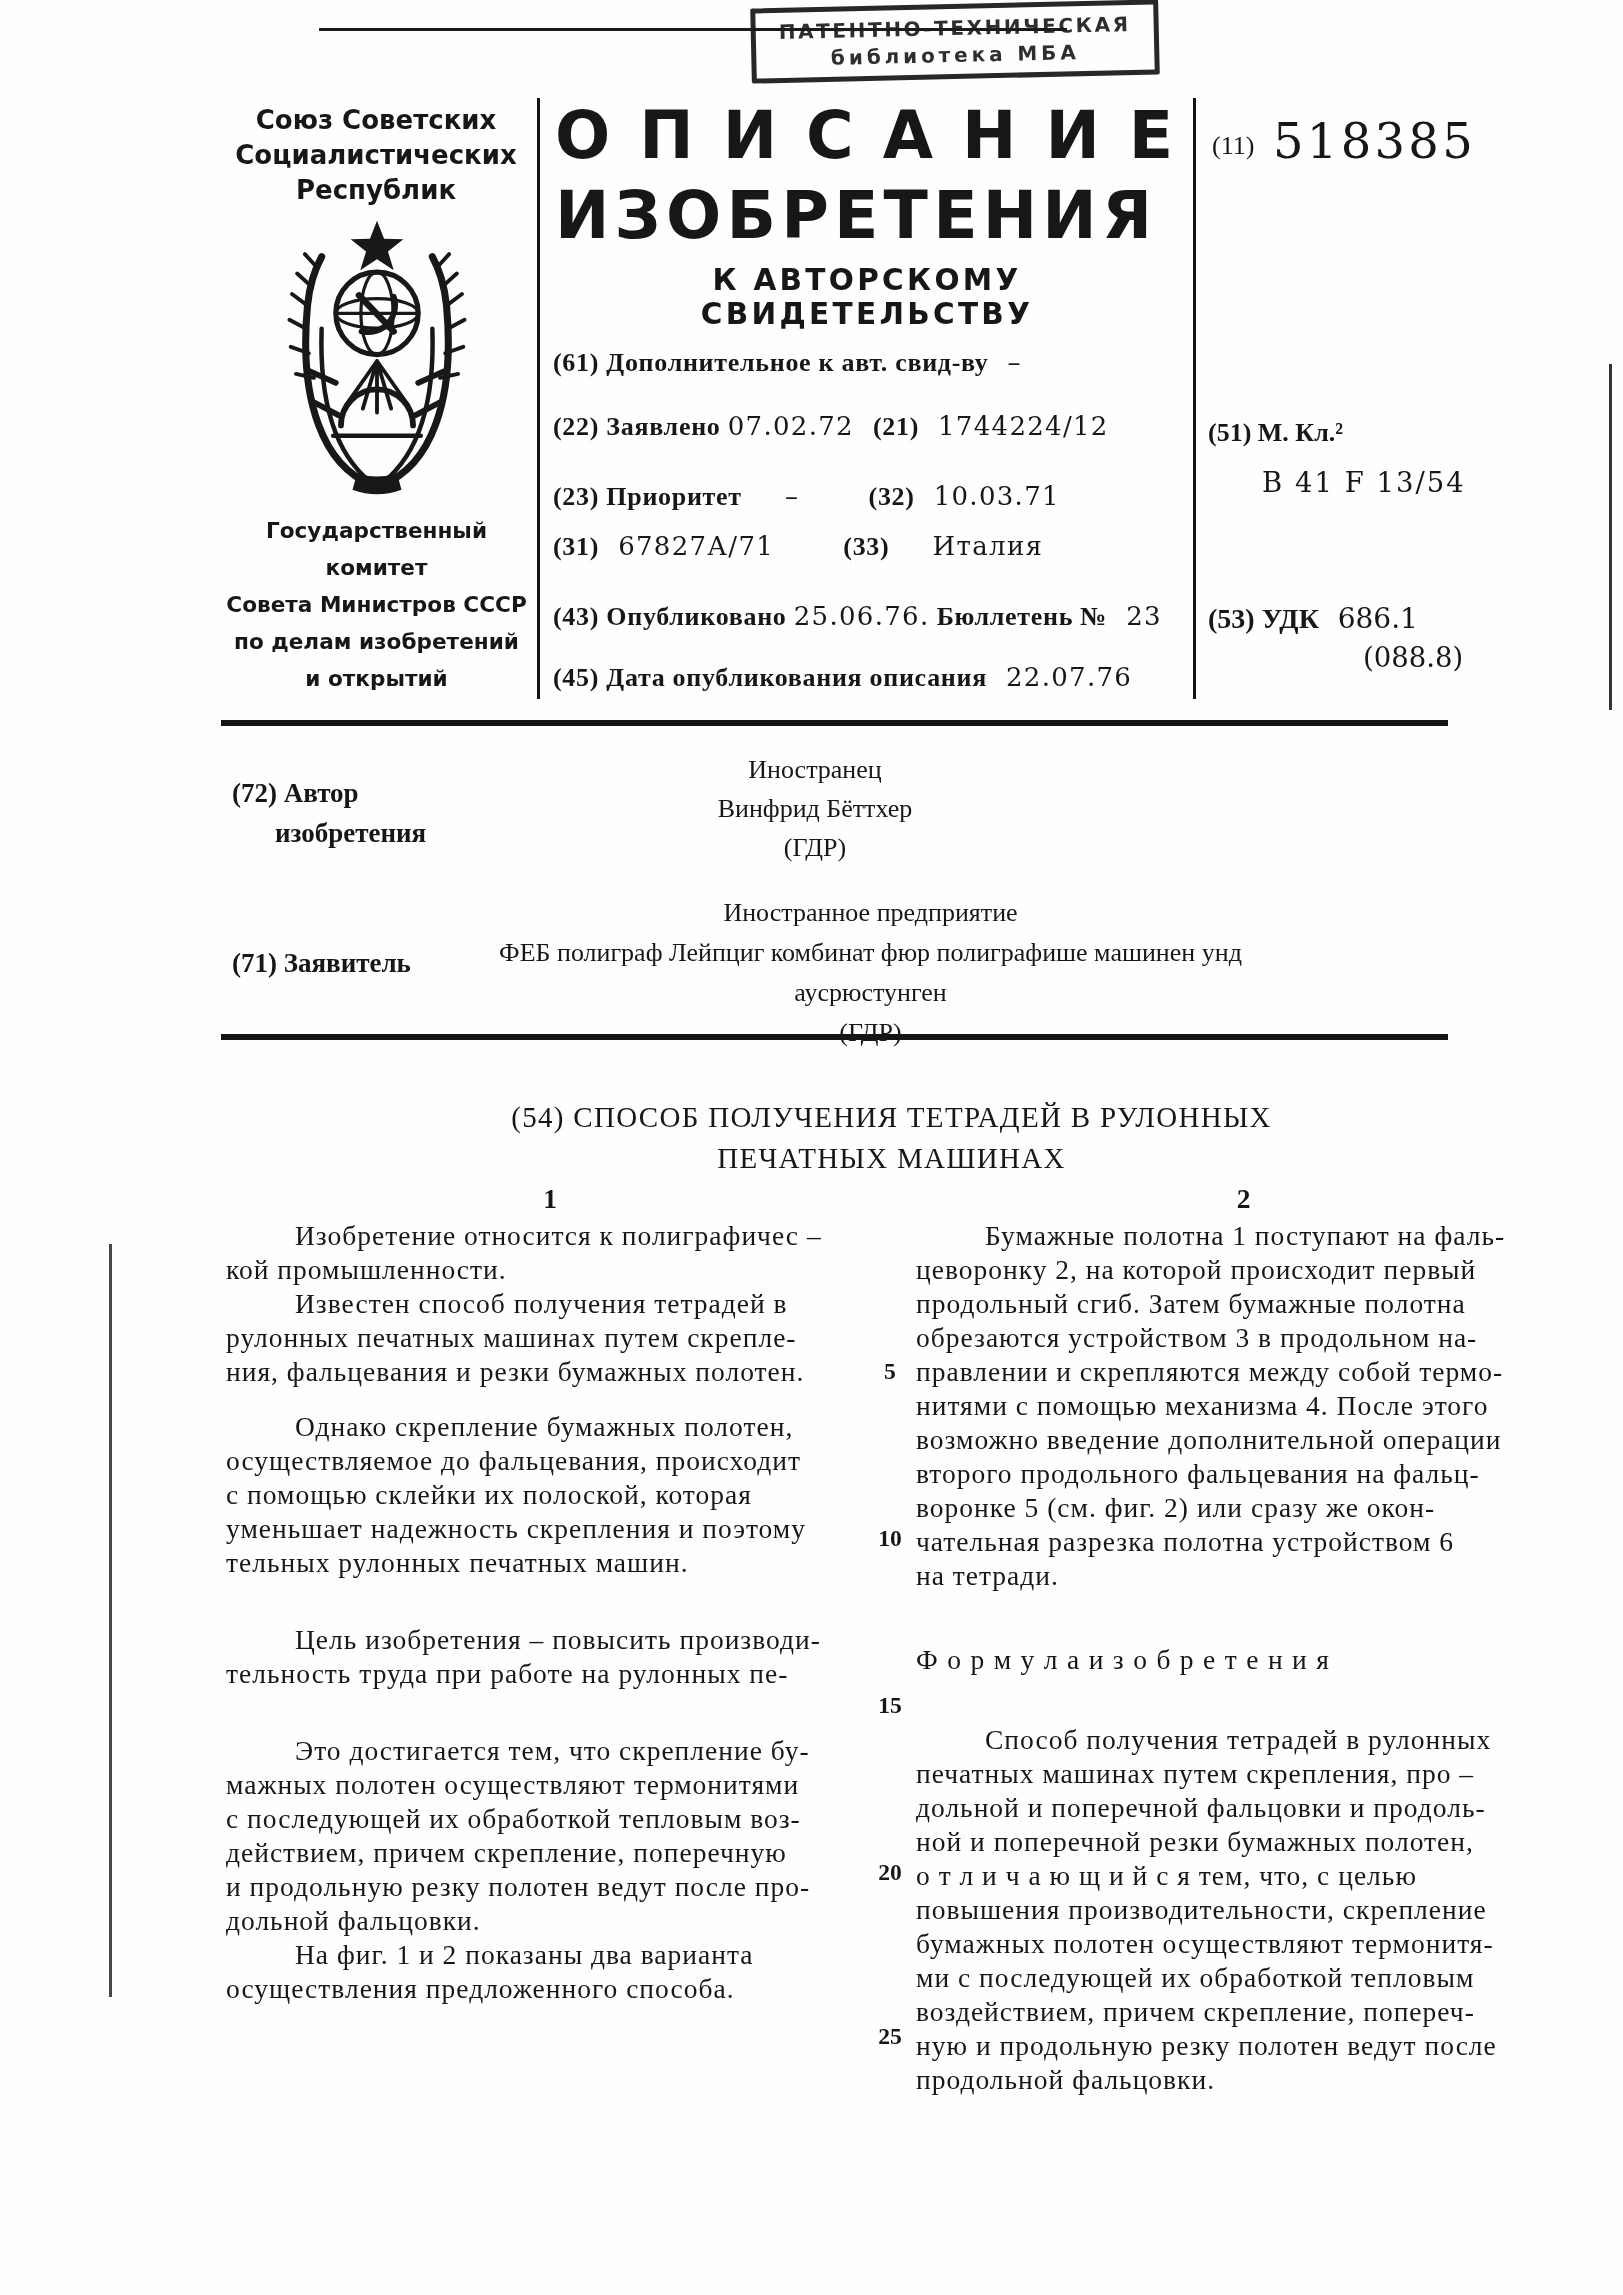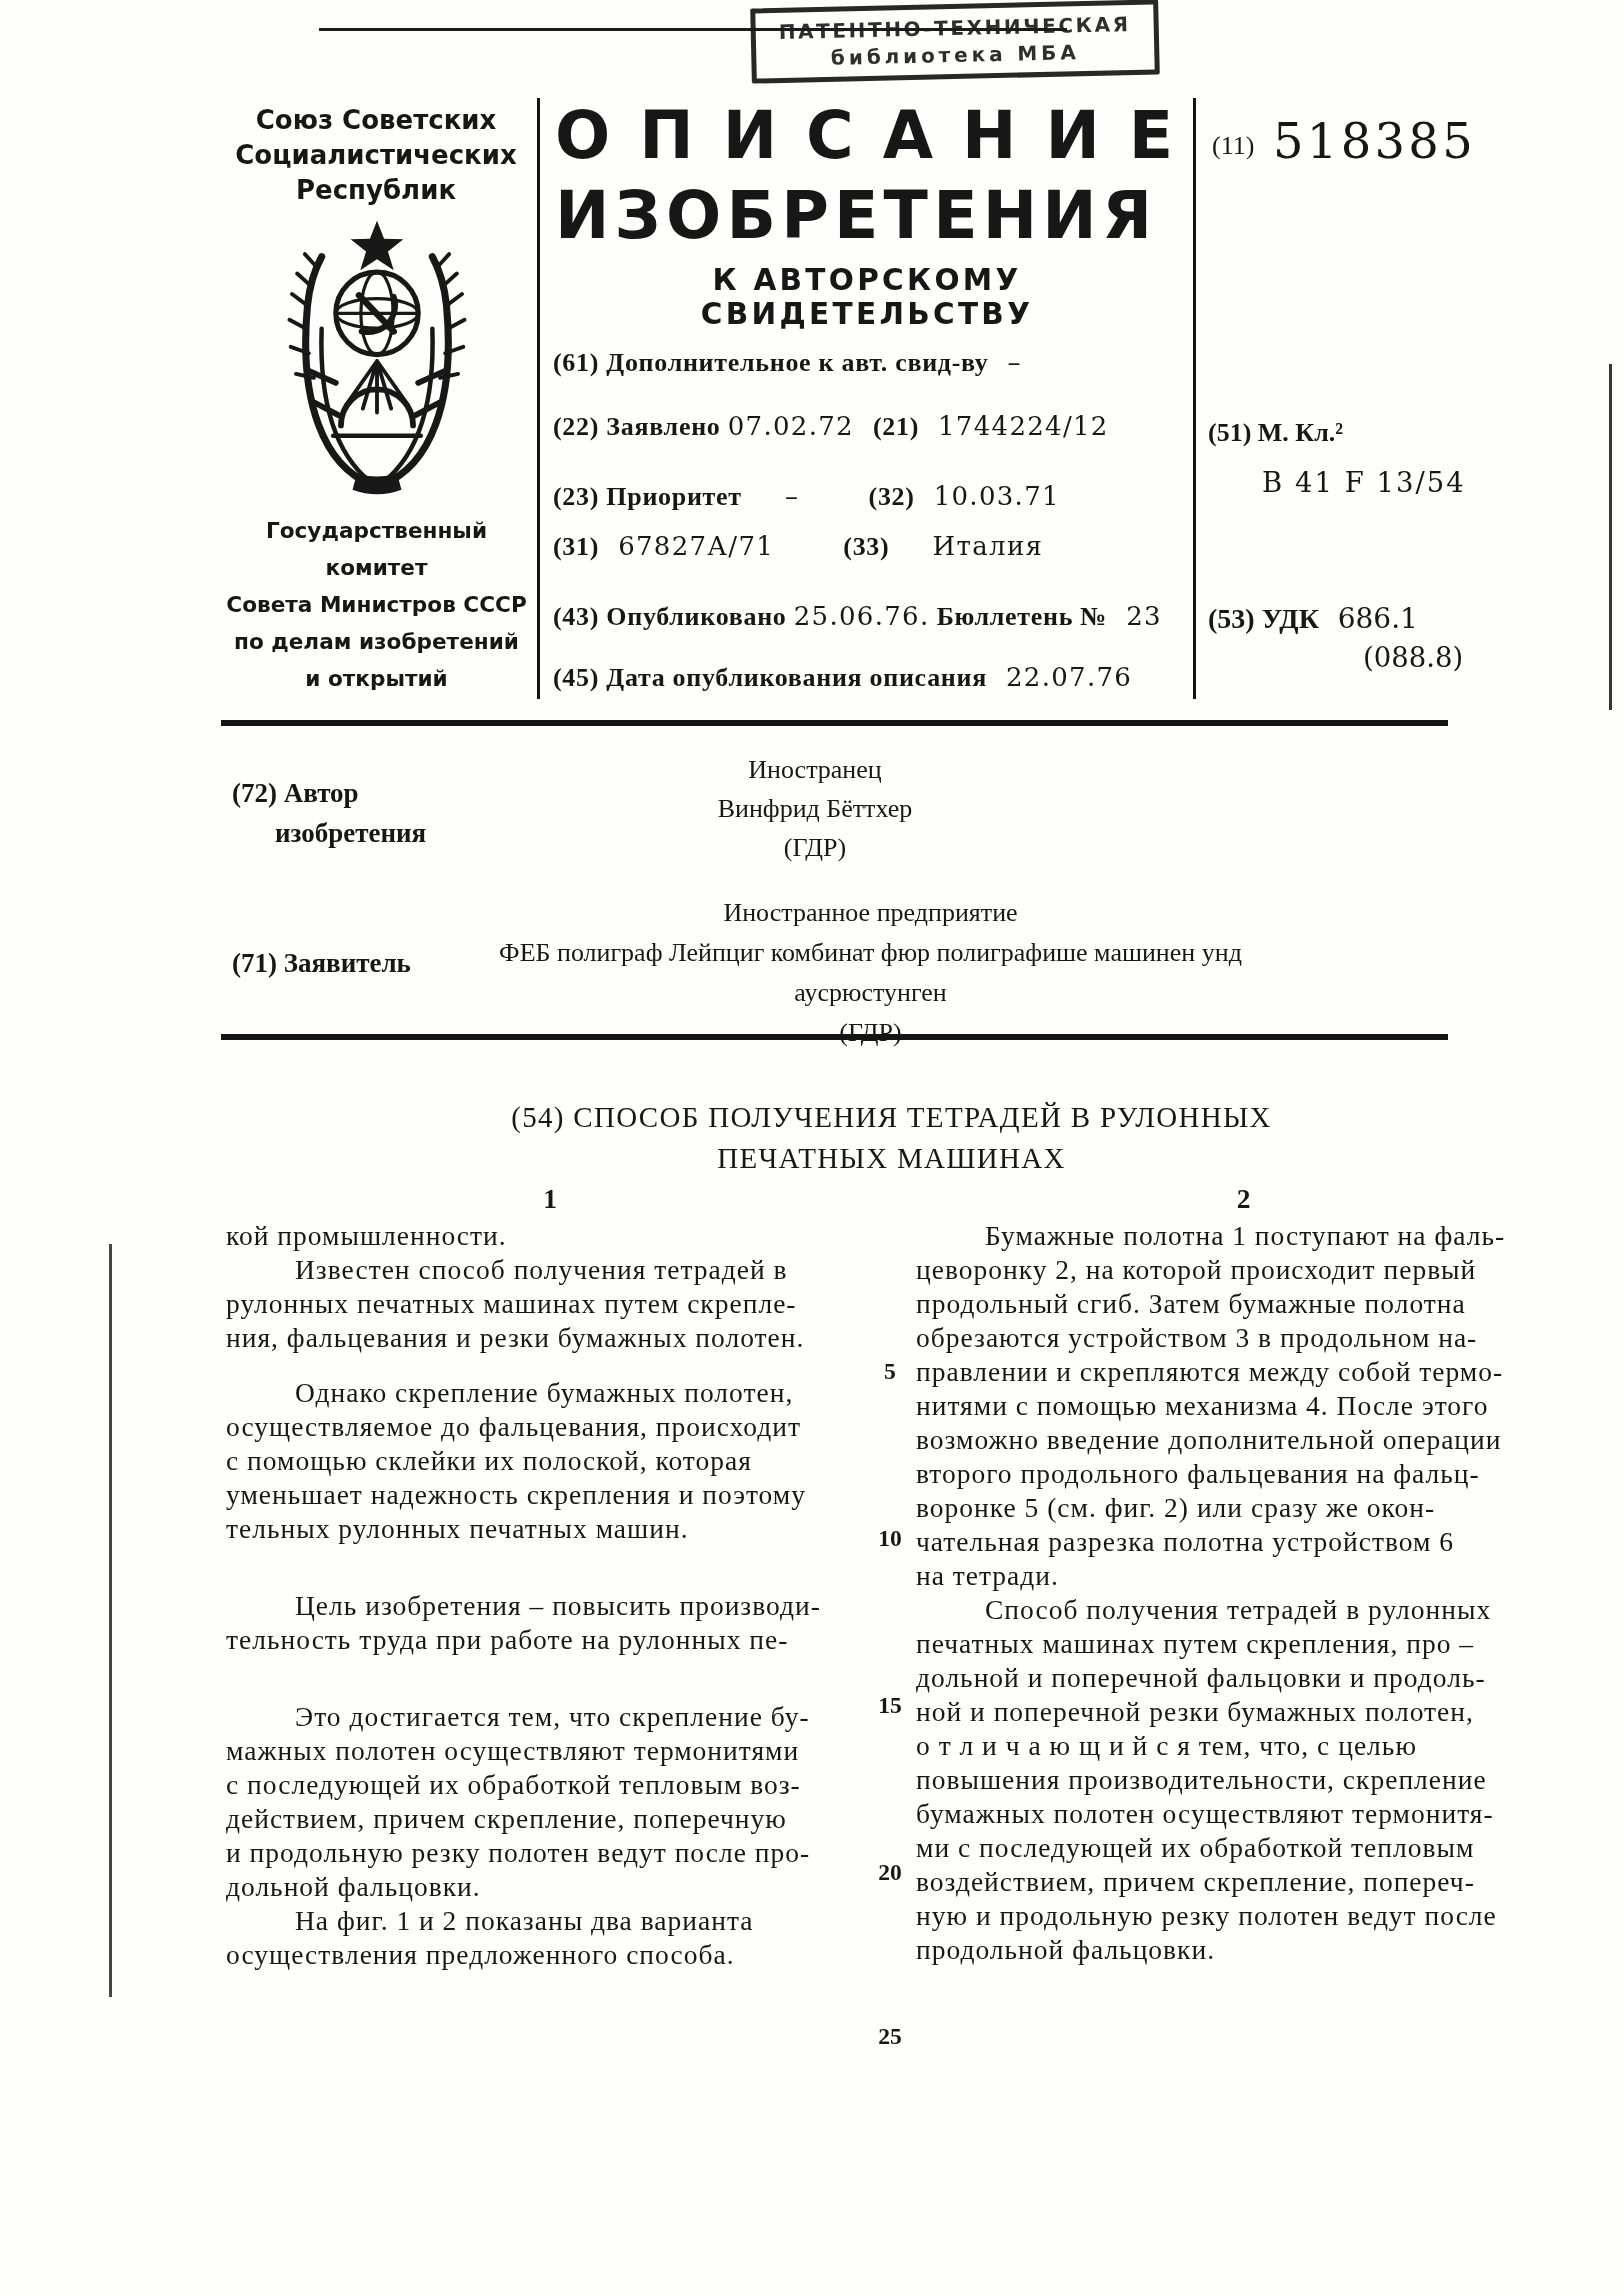--- a/index.html
+++ b/index.html
@@ -198,20 +198,21 @@
 
   <div class="abs rule rule2"></div>
 
   <div class="abs t54 t54a c">(54) СПОСОБ ПОЛУЧЕНИЯ ТЕТРАДЕЙ В РУЛОННЫХ</div>
   <div class="abs t54 t54b c">ПЕЧАТНЫХ МАШИНАХ</div>
 
   <div class="abs colno cn1 c">1</div>
   <div class="abs colno cn2 c">2</div>
 
   <div class="abs bcol bleft">
+      <div class="bline ind">Изобретение относится к полиграфичес –</div>
       <div class="bline">кой промышленности.</div>
       <div class="bline ind">Известен способ получения тетрадей в</div>
       <div class="bline">рулонных печатных машинах путем скрепле-</div>
       <div class="bline">ния, фальцевания и резки бумажных полотен.</div>
       <div class="bline ind g1">Однако скрепление бумажных полотен,</div>
       <div class="bline">осуществляемое до фальцевания, происходит</div>
       <div class="bline">с помощью склейки их полоской, которая</div>
       <div class="bline">уменьшает надежность скрепления и поэтому</div>
       <div class="bline">тельных рулонных печатных машин.</div>
       <div class="bline ind g2">Цель изобретения – повысить производи-</div>
@@ -233,20 +234,21 @@
         <div class="bline">продольный сгиб. Затем бумажные полотна</div>
         <div class="bline">обрезаются устройством 3 в продольном на-</div>
         <div class="bline">правлении и скрепляются между собой термо-</div>
         <div class="bline">нитями с помощью механизма 4. После этого</div>
         <div class="bline">возможно введение дополнительной операции</div>
         <div class="bline">второго продольного фальцевания на фальц-</div>
         <div class="bline">воронке 5 (см. фиг. 2) или сразу же окон-</div>
         <div class="bline">чательная разрезка полотна устройством 6</div>
         <div class="bline">на тетради.</div>
       </div>
+    <div class="claims-head c">Ф о р м у л а    и з о б р е т е н и я</div>
     <div>
         <div class="bline ind">Способ получения тетрадей в рулонных</div>
         <div class="bline">печатных машинах путем скрепления, про –</div>
         <div class="bline">дольной и поперечной фальцовки и продоль-</div>
         <div class="bline">ной и поперечной резки бумажных полотен,</div>
         <div class="bline">о т л и ч а ю щ и й с я  тем, что, с целью</div>
         <div class="bline">повышения производительности, скрепление</div>
         <div class="bline">бумажных полотен осуществляют термонитя-</div>
         <div class="bline">ми с последующей их обработкой тепловым</div>
         <div class="bline">воздействием, причем скрепление, попереч-</div>

